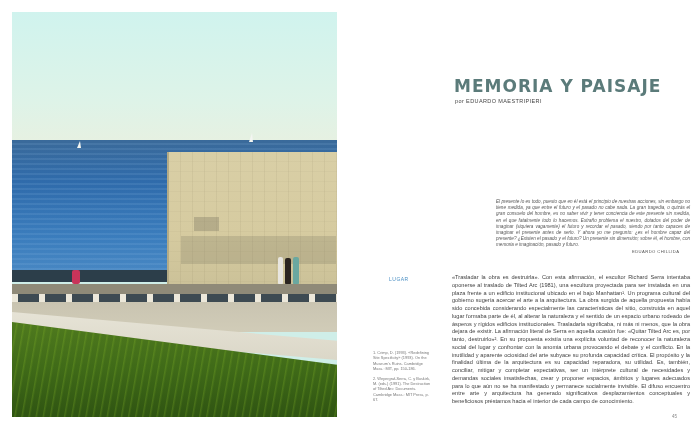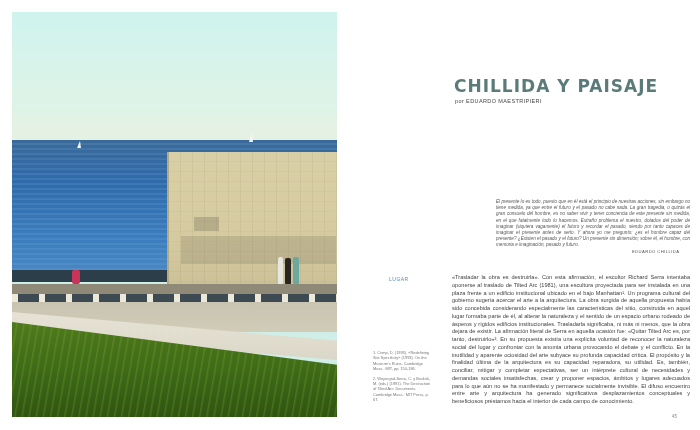--- a/index.html
+++ b/index.html
@@ -91,21 +91,21 @@
     <div class="person" style="left:266px;top:245px;width:5px;height:28px;background:#e8e6e0;"></div>
     <div class="person" style="left:273px;top:246px;width:6px;height:27px;background:#2a2420;"></div>
     <div class="person" style="left:281px;top:245px;width:6px;height:28px;background:#6aa8a0;"></div>
     <div class="promenade"></div>
     <div class="posts"></div>
     <div class="lower-wall"></div>
     <div class="ramp"></div>
     <div class="grass"></div>
   </div>
 
-  <div class="title">CHILLIDA Y PAISAJE</div>
+  <div class="title">MEMORIA Y PAISAJE</div>
   <div class="byline">por EDUARDO MAESTRIPIERI</div>
 
   <div class="epigraph">El presente lo es todo, puesto que en él está el principio de nuestras acciones, sin embargo no tiene medida, ya que entre el futuro y el pasado no cabe nada. La gran tragedia, o quizás el gran consuelo del hombre, es no saber vivir y tener conciencia de este presente sin medida, en el que fatalmente todo lo hacemos. Extraño problema el nuestro, dotados del poder de imaginar (siquiera vagamente) el futuro y recordar el pasado, siendo por tanto capaces de imaginar el presente antes de serlo. Y ahora yo me pregunto: ¿es el hombre capaz del presente? ¿Existen el pasado y el futuro? Un presente sin dimensión; sobre él, el hombre, con memoria e imaginación, pasado y futuro.</div>
   <div class="epigraph-author">EDUARDO CHILLIDA</div>
 
   <div class="section-label">LUGAR</div>
 
   <div class="body-text">
     <p>«Trasladar la obra es destruirla». Con esta afirmación, el escultor Richard Serra intentaba oponerse al traslado de Tilted Arc (1981), una escultura proyectada para ser instalada en una plaza frente a un edificio institucional ubicado en el bajo Manhattan¹. Un programa cultural del gobierno sugería acercar el arte a la arquitectura. La obra surgida de aquella propuesta había sido concebida considerando especialmente las características del sitio, construida en aquel lugar formaba parte de él, al alterar la naturaleza y el sentido de un espacio urbano rodeado de ásperos y rígidos edificios institucionales. Trasladarla significaba, ni más ni menos, que la obra dejara de existir. La afirmación literal de Serra en aquella ocasión fue: «Quitar Tilted Arc es, por tanto, destruirlo»². En su propuesta existía una explícita voluntad de reconocer la naturaleza social del lugar y confrontar con la anomia urbana provocando el debate y el conflicto. En la inutilidad y aparente ociosidad del arte subyace su profunda capacidad crítica. El propósito y la finalidad última de la arquitectura es su capacidad reparadora, su utilidad. Es, también, conciliar, mitigar y completar expectativas, ser un intérprete cultural de necesidades y demandas sociales insatisfechas, crear y proponer espacios, ámbitos y lugares adecuados para lo que aún no se ha manifestado y permanece socialmente invisible. El difuso encuentro entre arte y arquitectura ha generado significativos desplazamientos conceptuales y beneficiosos préstamos hacia el interior de cada campo de conocimiento.</p>
   </div>

